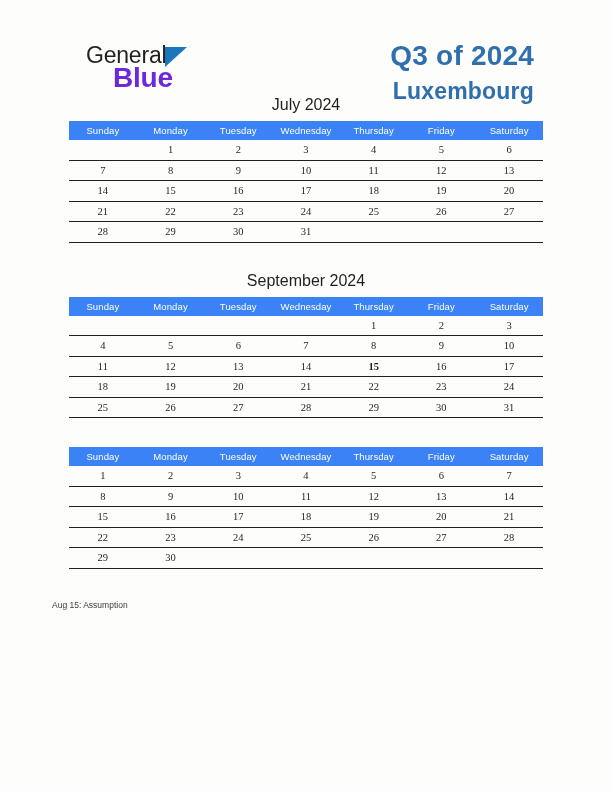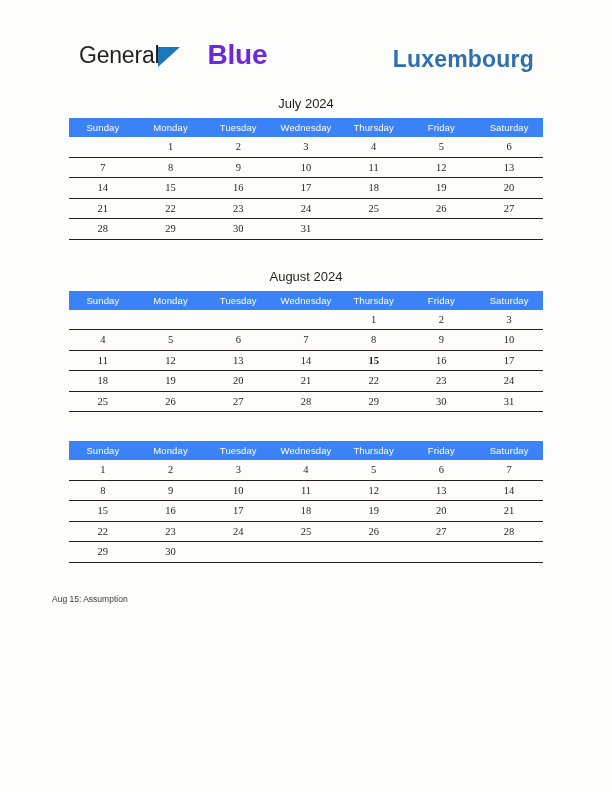--- a/index.html
+++ b/index.html
@@ -17,24 +17,24 @@
     position: relative;
   }
 
   
   .page-header {
     position: relative;
     height: 96px;
   }
   .brand-logo {
     position: absolute;
-    left: 79px;
+    left: 86px;
     top: 44px;
     display: flex;
-    flex-direction: row;
+    flex-direction: column;
     line-height: 1;
     user-select: none;
   }
   .brand-row-top {
     display: flex;
     align-items: flex-start;
   }
   .brand-general {
     font-family: "Liberation Sans", sans-serif;
     font-size: 23px;
@@ -88,21 +88,21 @@
   }
   .month-block {
     width: 474px;
     margin: 0 auto;
   }
   .month-block + .month-block {
     margin-top: 29px;
   }
   .month-title {
     text-align: center;
-    font-size: 13px;
+    font-size: 16px;
     color: #231f20;
     padding-bottom: 7px;
     font-weight: 400;
   }
   table.month-table {
     width: 474px;
     border-collapse: collapse;
     table-layout: fixed;
   }
   table.month-table th {
@@ -153,20 +153,21 @@
 <div class="page-header">
   <div class="brand-logo">
     <div class="brand-row-top">
       <span class="brand-general">General</span>
       <span class="brand-triangle"></span>
     </div>
     <span class="brand-blue">Blue</span>
   </div>
 
   <div class="title-block">
+    <div class="quarter-title">Q3 of 2024</div>
     <div class="country-title">Luxembourg</div>
   </div>
 </div>
 
 <div class="calendars">
     <div class="month-block">
       <div class="month-title">July 2024</div>
       <table class="month-table">
         <thead>
           <tr>
@@ -222,21 +223,21 @@
             <td>30</td>
             <td>31</td>
             <td class="empty"></td>
             <td class="empty"></td>
             <td class="empty"></td>
           </tr>
         </tbody>
       </table>
     </div>
     <div class="month-block">
-      <div class="month-title">August 2024</div>
+      <div class="month-title">September 2024</div>
       <table class="month-table">
         <thead>
           <tr>
             <th>Sunday</th>
             <th>Monday</th>
             <th>Tuesday</th>
             <th>Wednesday</th>
             <th>Thursday</th>
             <th>Friday</th>
             <th>Saturday</th>

